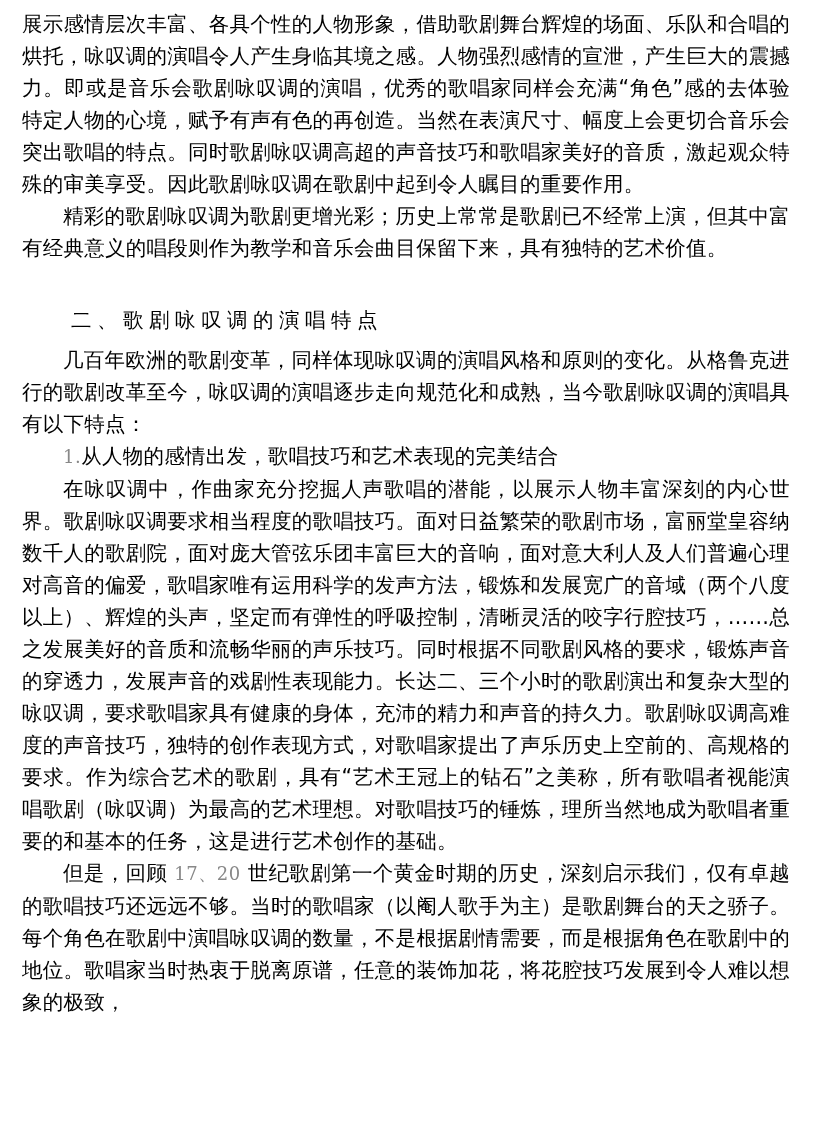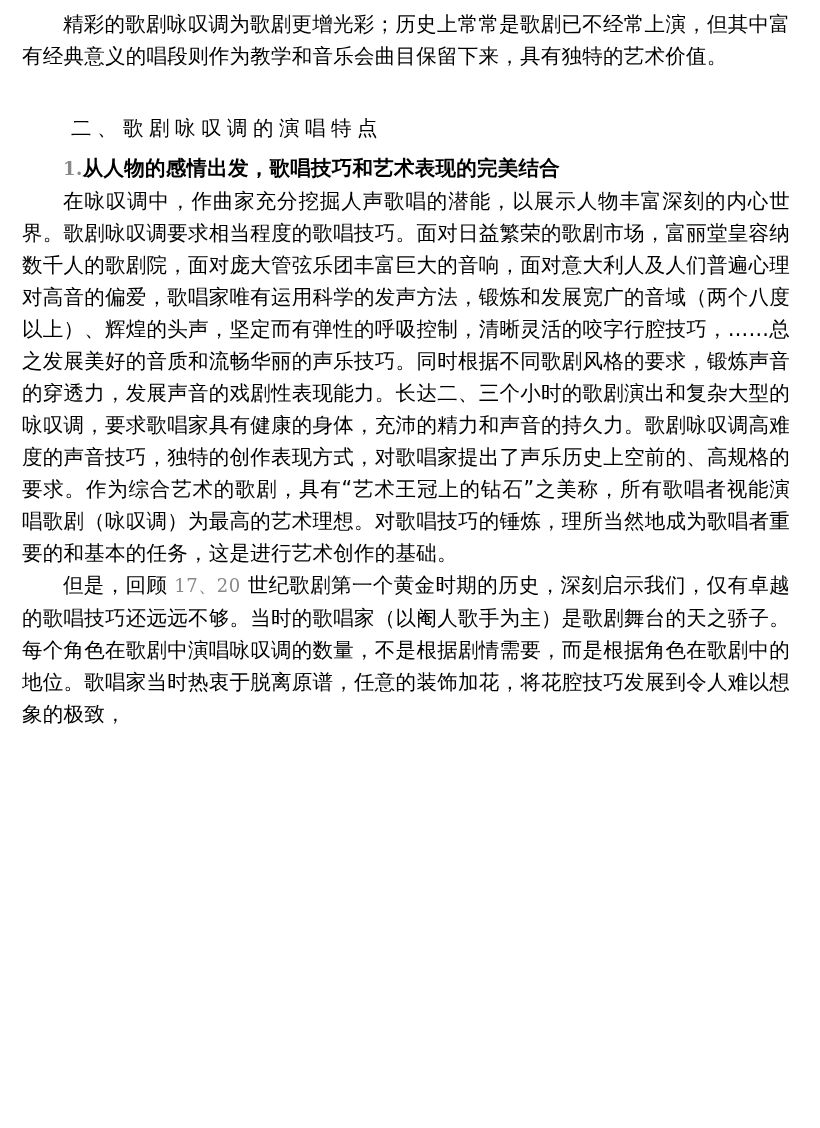--- a/index.html
+++ b/index.html
@@ -69,38 +69,39 @@
     color: #888888;
     font-size: 18px;
     letter-spacing: 0.5px;
   }
 
   .list-item {
     margin: 0;
     padding: 0;
     text-indent: 2em;
     text-align: left;
-    font-weight: bold;
   }
 </style>
 </head>
 <body>
 
 <div id="page">
   <div class="doc-body">
 
+    <p class="para no-indent">展示感情层次丰富、各具个性的人物形象，借助歌剧舞台辉煌的场面、乐队和合唱的烘托，咏叹调的演唱令人产生身临其境之感。人物强烈感情的宣泄，产生巨大的震撼力。即或是音乐会歌剧咏叹调的演唱，优秀的歌唱家同样会充满“角色”感的去体验特定人物的心境，赋予有声有色的再创造。当然在表演尺寸、幅度上会更切合音乐会突出歌唱的特点。同时歌剧咏叹调高超的声音技巧和歌唱家美好的音质，激起观众特殊的审美享受。因此歌剧咏叹调在歌剧中起到令人瞩目的重要作用。</p>
 
     <p class="para">精彩的歌剧咏叹调为歌剧更增光彩；历史上常常是歌剧已不经常上演，但其中富有经典意义的唱段则作为教学和音乐会曲目保留下来，具有独特的艺术价值。</p>
 
 
 
     <div class="spacer-line">&nbsp;</div>
 
     <h2 class="section-heading">二、歌剧咏叹调的演唱特点</h2>
 
+    <p class="para">几百年欧洲的歌剧变革，同样体现咏叹调的演唱风格和原则的变化。从格鲁克进行的歌剧改革至今，咏叹调的演唱逐步走向规范化和成熟，当今歌剧咏叹调的演唱具有以下特点：</p>
 
     <p class="list-item">
       <span class="numeral">1.</span><span>从人物的感情出发，歌唱技巧和艺术表现的完美结合</span>
     </p>
 
     <p class="para">在咏叹调中，作曲家充分挖掘人声歌唱的潜能，以展示人物丰富深刻的内心世界。歌剧咏叹调要求相当程度的歌唱技巧。面对日益繁荣的歌剧市场，富丽堂皇容纳数千人的歌剧院，面对庞大管弦乐团丰富巨大的音响，面对意大利人及人们普遍心理对高音的偏爱，歌唱家唯有运用科学的发声方法，锻炼和发展宽广的音域（两个八度以上）、辉煌的头声，坚定而有弹性的呼吸控制，清晰灵活的咬字行腔技巧，……总之发展美好的音质和流畅华丽的声乐技巧。同时根据不同歌剧风格的要求，锻炼声音的穿透力，发展声音的戏剧性表现能力。长达二、三个小时的歌剧演出和复杂大型的咏叹调，要求歌唱家具有健康的身体，充沛的精力和声音的持久力。歌剧咏叹调高难度的声音技巧，独特的创作表现方式，对歌唱家提出了声乐历史上空前的、高规格的要求。作为综合艺术的歌剧，具有“艺术王冠上的钻石”之美称，所有歌唱者视能演唱歌剧（咏叹调）为最高的艺术理想。对歌唱技巧的锤炼，理所当然地成为歌唱者重要的和基本的任务，这是进行艺术创作的基础。</p>
 
     <p class="para">
       <span>但是，回顾 </span><span class="numeral">17、20</span><span> 世纪歌剧第一个黄金时期的历史，深刻启示我们，仅有卓越的歌唱技巧还远远不够。当时的歌唱家（以阉人歌手为主）是歌剧舞台的天之骄子。每个角色在歌剧中演唱咏叹调的数量，不是根据剧情需要，而是根据角色在歌剧中的地位。歌唱家当时热衷于脱离原谱，任意的装饰加花，将花腔技巧发展到令人难以想象的极致，</span>
     </p>

